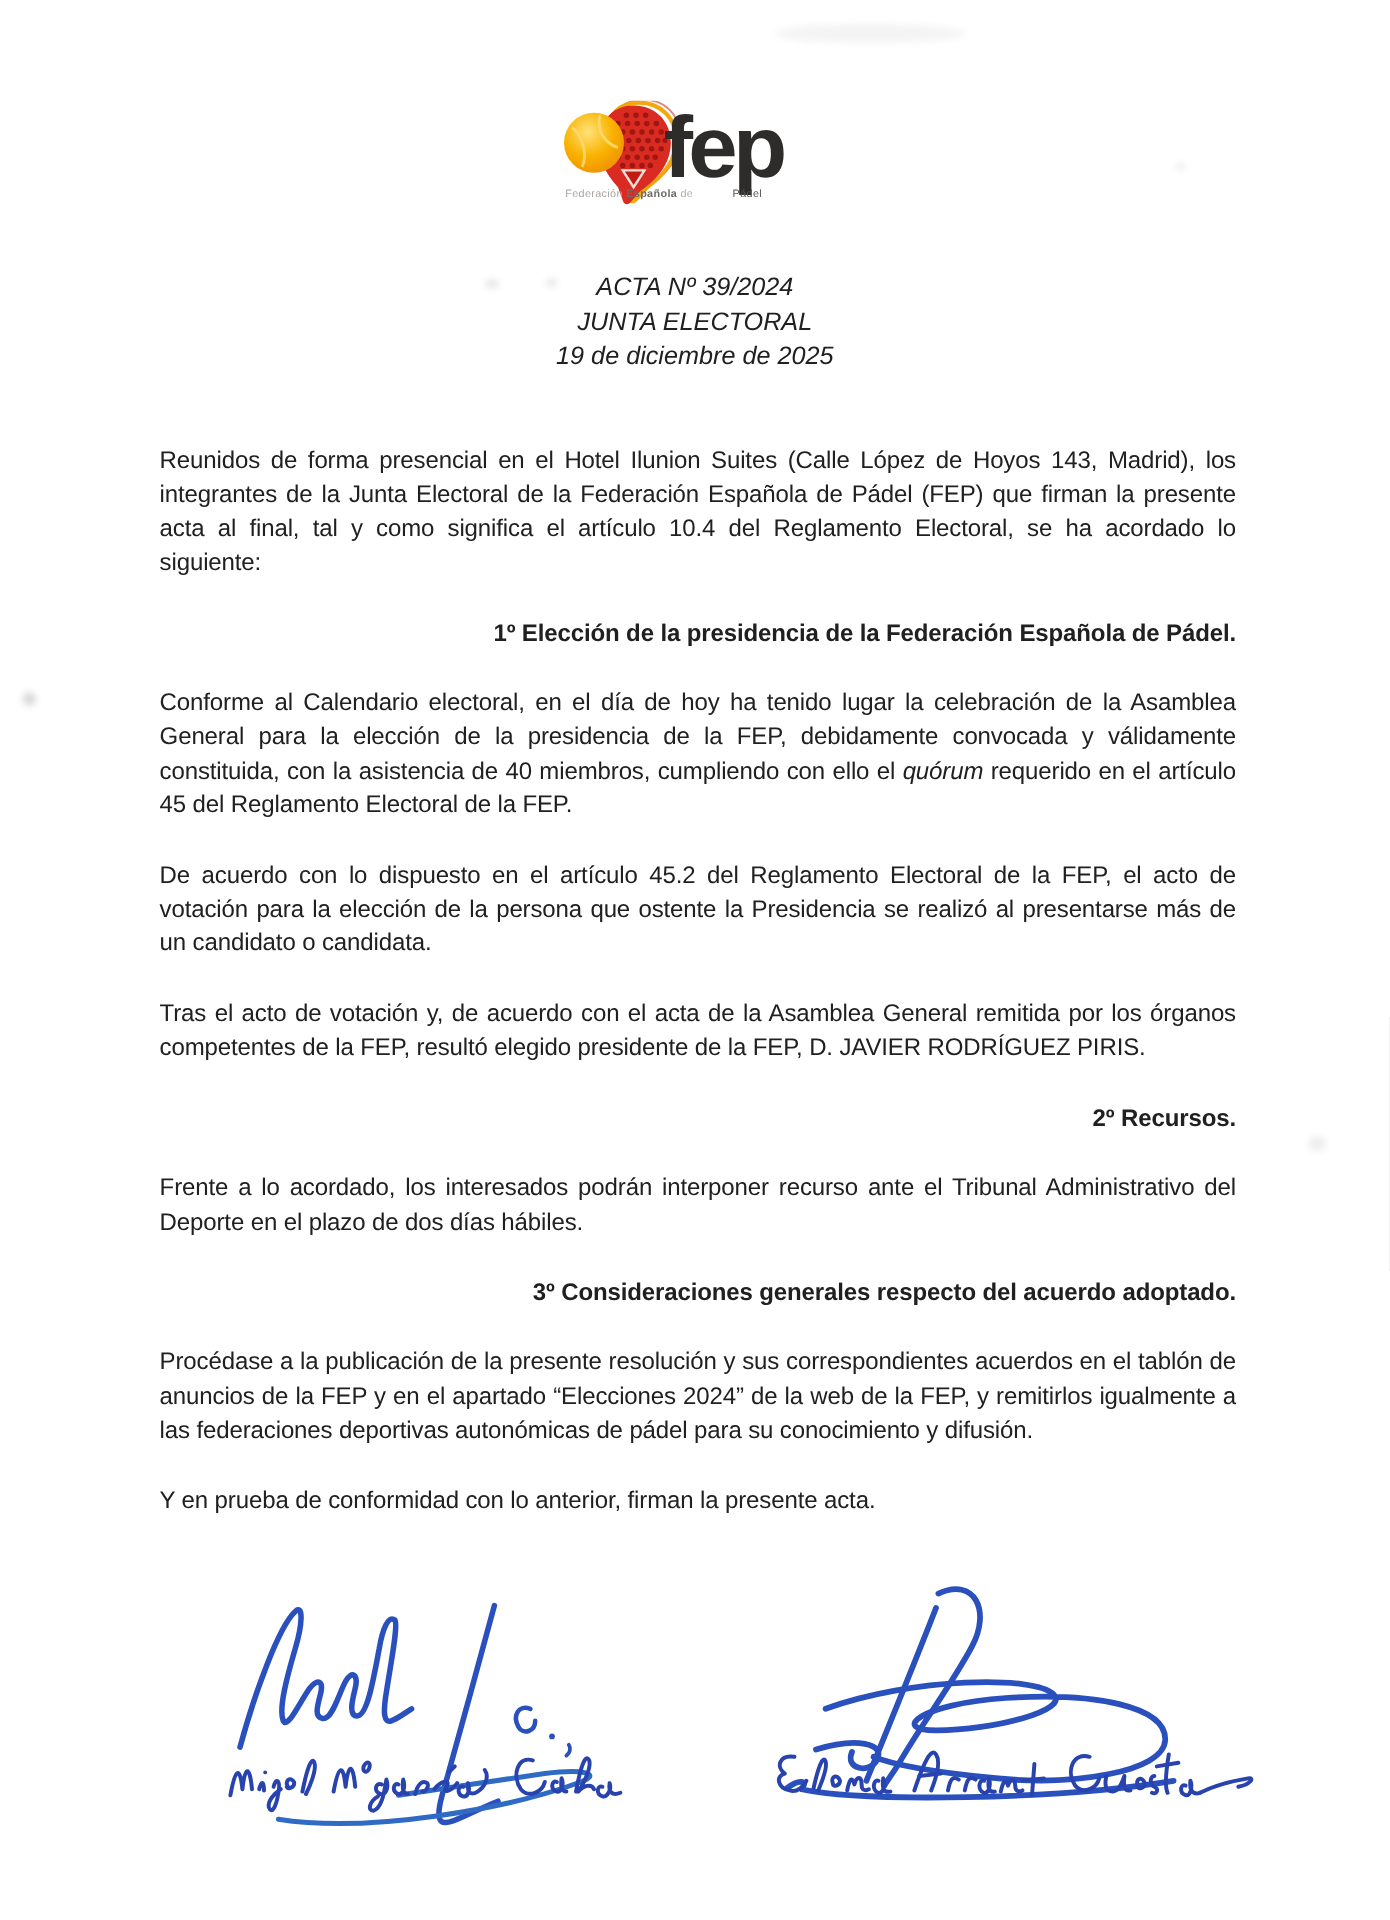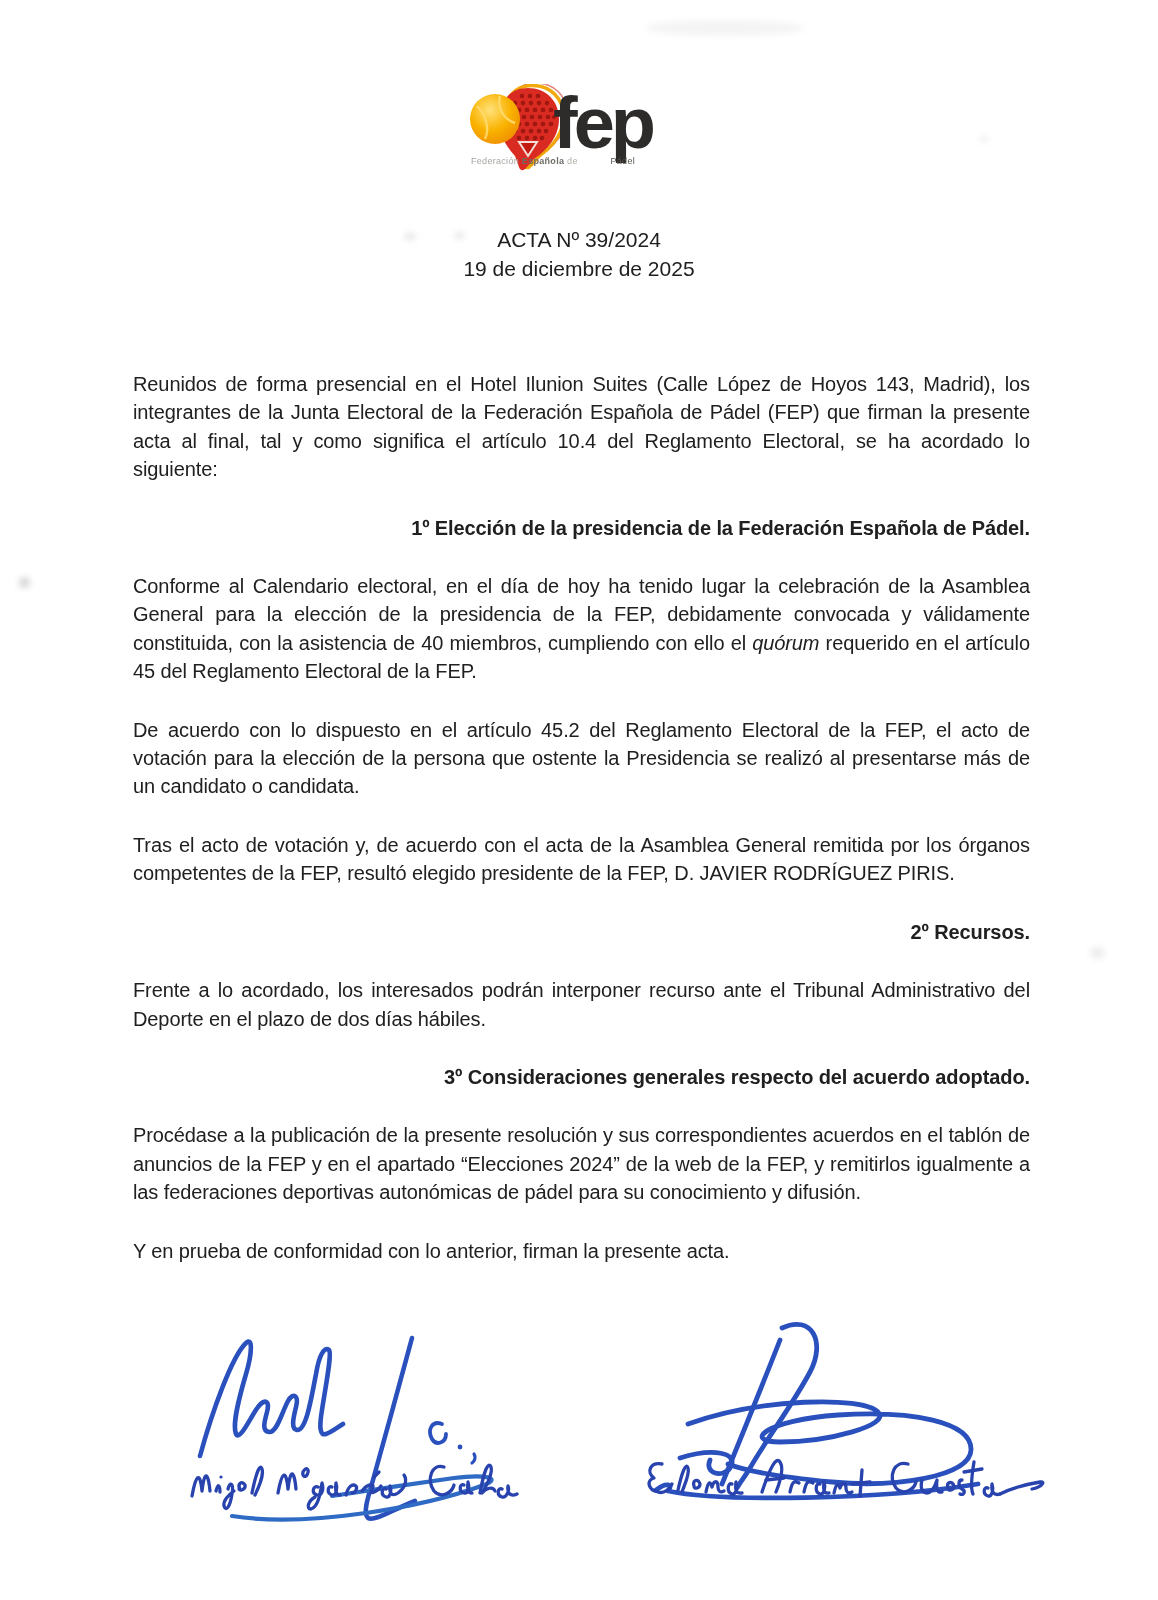--- a/index.html
+++ b/index.html
@@ -26,21 +26,21 @@
     position:absolute;left:2px;top:72px;width:200px;
     font-size:9px;white-space:nowrap;letter-spacing:.3px;
     color:#a9a5a1;filter:blur(.3px);
   }
   .tagline .t2{color:#6e6b67;font-weight:bold;}
   .tagline .t3{color:#b3afaa;}
   .tagline .t4{color:#57544f;font-weight:normal;margin-left:30px;}
   
   .doc-header{
     position:absolute;top:226px;left:0;right:0;
-    text-align:center;font-size:21px;line-height:28.5px;color:#202020;
+    text-align:center;font-size:21px;line-height:28.5px;color:#202020;font-style:italic;
   }
   
   .doc-body{
     position:absolute;top:354px;left:133px;width:897px;
     font-size:20px;line-height:28.4px;text-align:justify;color:#202020;
     letter-spacing:-0.1px;
   }
   .par{margin:16px 0 30px 0;}
   .hpar{margin:0 0 30px 0;font-weight:bold;text-align:right;}
   .doc-body i{}
@@ -134,20 +134,21 @@
       </svg>
       <div class="fep-word">fep</div>
       <div class="tagline">
         <span class="t1">Federación</span><span> </span><span class="t2">Española</span><span> </span><span class="t3">de</span><span> </span><span class="t4">Pádel</span>
       </div>
     </div>
   </div>
 
   <div class="doc-header">
     <div>ACTA Nº 39/2024</div>
+    <div>JUNTA ELECTORAL</div>
     <div>19 de diciembre de 2025</div>
   </div>
 
   <div class="doc-body">
     <p class="par">Reunidos de forma presencial en el Hotel Ilunion Suites (Calle López de Hoyos 143, Madrid), los integrantes de la Junta Electoral de la Federación Española de Pádel (FEP) que firman la presente acta al final, tal y como significa el artículo 10.4 del Reglamento Electoral, se ha acordado lo siguiente:</p>
 
     <p class="hpar">1º Elección de la presidencia de la Federación Española de Pádel.</p>
 
     <p class="par"><span>Conforme al Calendario electoral, en el día de hoy ha tenido lugar la celebración de la Asamblea General para la elección de la presidencia de la FEP, debidamente convocada y válidamente constituida, con la asistencia de 40 miembros, cumpliendo con ello el </span><i>quórum</i><span> requerido en el artículo 45 del Reglamento Electoral de la FEP.</span></p>
 

